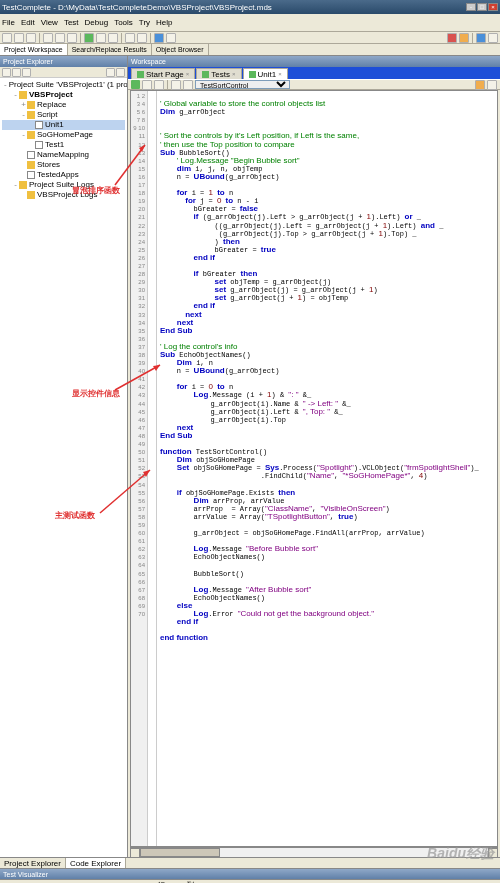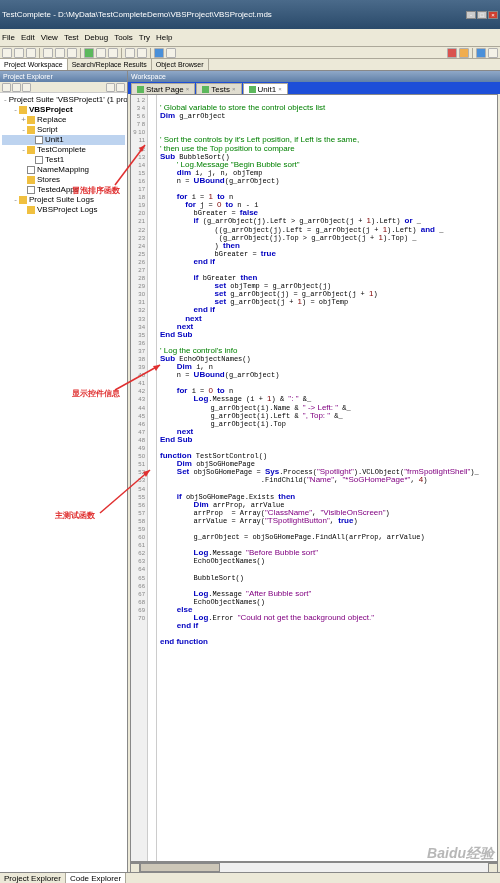--- a/index.html
+++ b/index.html
@@ -1,17 +1,17 @@
 <!DOCTYPE html>
 <html><head>
 <meta charset="utf-8">
 <style>
 *{box-sizing:border-box;margin:0;padding:0;font-family:Tahoma,Arial,sans-serif;font-size:8px}
 body{width:500px;height:883px;background:#d4d0c8;overflow:hidden;position:relative}
-.title-bar{height:29px;background:linear-gradient(#4a6a8a,#2a4a6a);display:flex;align-items:center;padding:0 2px;color:#fff;font-size:7px}
+.title-bar{height:14px;background:linear-gradient(#4a6a8a,#2a4a6a);display:flex;align-items:center;padding:0 2px;color:#fff;font-size:7px}
 .title-bar-text{flex:1;overflow:hidden;white-space:nowrap}
 .win-btns{display:flex;gap:1px}
 .win-btn{width:10px;height:8px;background:#ccc;border:1px solid #888;font-size:6px;line-height:6px;text-align:center}
 .menu-bar{height:18px;background:#ece9d8;display:flex;padding:0 2px;gap:6px;font-size:7px;align-items:center;border-bottom:1px solid #aca899}
 .toolbar{height:12px;background:#ece9d8;display:flex;align-items:center;padding:0 2px;gap:2px;border-bottom:1px solid #aca899}
 .tb-btn{width:10px;height:10px;border:1px solid #b0b0b0;background:#f4f2e8;border-radius:1px}
 .tb-sep{width:1px;height:10px;background:#aca899;margin:0 1px}
 .tb-btn.blue{background:#4a90d9}
 .tb-btn.green{background:#5cb85c}
 .tb-btn.red{background:#d9534f}
@@ -151,21 +151,21 @@
           <span>Script</span>
         </div>
         <div class="tree-item sel" style="padding-left: 26px;">
           <span class="exp"></span>
           <span class="icn script"></span>
           <span>Unit1</span>
         </div>
         <div class="tree-item" style="padding-left: 18px;">
           <span class="exp">-</span>
           <span class="icn folder"></span>
-          <span>TestComplete</span>
+          <span>SoGHomePage</span>
         </div>
         <div class="tree-item" style="padding-left: 26px;">
           <span class="exp"></span>
           <span class="icn script"></span>
           <span>Test1</span>
         </div>
         <div class="tree-item" style="padding-left: 18px;">
           <span class="exp"></span>
           <span class="icn script"></span>
           <span>NameMapping</span>
@@ -204,20 +204,32 @@
       <div class="ed-tab">
           <span class="icn"></span>
           <span>Tests</span>
           <span class="close">×</span>
         </div>
       <div class="ed-tab active">
           <span class="icn"></span>
           <span>Unit1</span>
           <span class="close">×</span>
         </div>
+    </div>
+    <div class="ed-toolbar">
+      <div class="play"></div>
+      <div class="tb-btn"></div>
+      <div class="tb-btn"></div>
+      <div class="tb-sep"></div>
+      <div class="tb-btn"></div>
+      <div class="tb-btn"></div>
+      <select style="width:95px"><option>TestSortControl</option></select>
+      <div style="flex:1"></div>
+      <div class="tb-btn orange"></div>
+      <div class="tb-btn"></div>
     </div>
     <div class="code-area">
       <div class="gutter" id="gutter">1
 2
 3
 4
 5
 6
 7
 8

